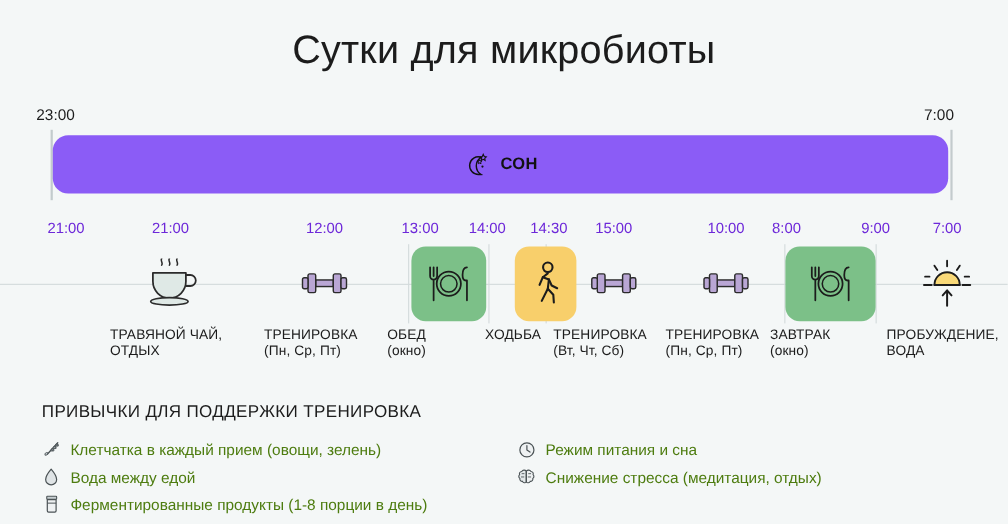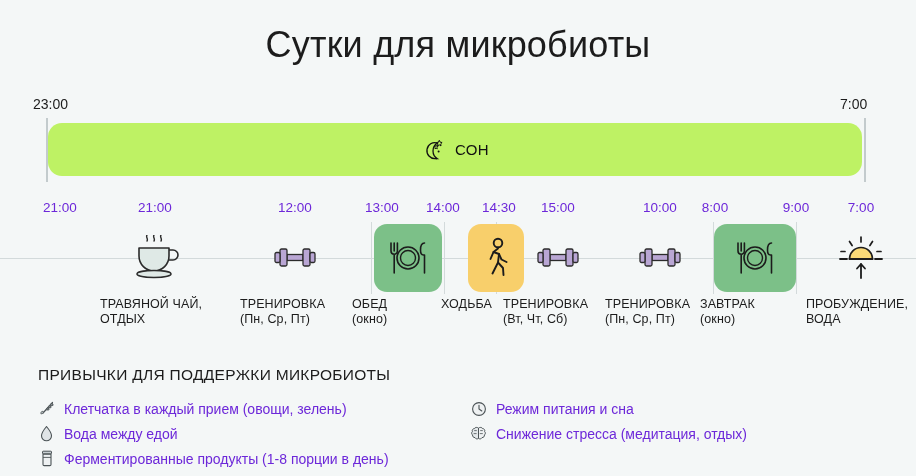--- a/index.html
+++ b/index.html
@@ -28,22 +28,23 @@
   .sleep-time {
     position: absolute; top: 0;
     font-size: 14px; color: #1c1c1c;
   }
   #sleep-time-start { left: 33px; }
   #sleep-time-end   { left: 840px; }
   #sleep-bar {
     position: absolute;
     left: 48px; top: 27px;
     width: 814px; height: 53px;
-    background: #bef264;
+    background: #8b5cf6;
     border-radius: 14px;
+    font-weight: bold;
   }
   .sleep-tick {
     position: absolute; top: 22px;
     width: 2px; height: 64px;
     background: #c3cbcd;
   }
   #sleep-tick-left  { left: 46px; }
   #sleep-tick-right { left: 864px; }
   #sleep-label-group {
     position: absolute; left: 0; top: 0;
@@ -101,21 +102,21 @@
     margin-bottom: 12px;
   }
   #habits-cols { display: flex; gap: 0; }
   #habits-col-left  { width: 432px; }
   #habits-col-right { width: 428px; }
   .habit-row {
     display: flex; align-items: center; gap: 9px;
     height: 25px;
   }
   .habit-icon { width: 17px; height: 19px; flex: 0 0 17px; display:flex; align-items:center; justify-content:center; }
-  .habit-text { font-size: 14px; color: #6d28d9; }
+  .habit-text { font-size: 14px; color: #4d7c0f; }
 
   svg { display: block; }
 </style>
 </head>
 <body>
 
 <div id="title">Сутки для микробиоты</div>
 
 <div id="sleep-section">
   <div class="sleep-time" id="sleep-time-start">23:00</div>
@@ -260,21 +261,21 @@
         <path d="M5 25h7M40 25h7M14.5 25h23" fill="none" stroke="#1c1c1c" stroke-width="1.8" stroke-linecap="round"></path>
         <path d="M26 44V30M26 30l-4 4.5M26 30l4 4.5" fill="none" stroke="#1c1c1c" stroke-width="1.8" stroke-linecap="round" stroke-linejoin="round"></path>
       </svg>
     </div>
     <div class="tl-caption">ПРОБУЖДЕНИЕ,
 ВОДА</div>
   </div>
 </div>
 
 <div id="habits">
-  <div id="habits-title">ПРИВЫЧКИ ДЛЯ ПОДДЕРЖКИ МИКРОБИОТЫ</div>
+  <div id="habits-title">ПРИВЫЧКИ ДЛЯ ПОДДЕРЖКИ ТРЕНИРОВКА</div>
   <div id="habits-cols">
 
     <div id="habits-col-left">
       <div class="habit-row">
         <span class="habit-icon">
           <svg width="16" height="17" viewBox="0 0 16 17">
             <path d="M13.5 2.5L4 13" stroke="#4b5356" stroke-width="1.2" fill="none" stroke-linecap="round"></path>
             <path d="M12 3.6c1.4-.4 2.3.4 2 1.9-1.4.4-2.3-.4-2-1.9zM10 5.8c1.4-.4 2.3.4 2 1.9-1.4.4-2.3-.4-2-1.9zM8 8c1.4-.4 2.3.4 2 1.9-1.4.4-2.3-.4-2-1.9zM11.6 5.6c-.4-1.4.4-2.3 1.9-2 .4 1.4-.4 2.3-1.9 2zM9.5 7.8c-.4-1.4.4-2.3 1.9-2 .4 1.4-.4 2.3-1.9 2zM7.4 10c-.4-1.4.4-2.3 1.9-2 .4 1.4-.4 2.3-1.9 2z" fill="#c7cfd2" stroke="#4b5356" stroke-width="0.8"></path>
             <path d="M4.2 11.4c-1.6-.3-2.6.7-2.3 2.4 1.7.3 2.7-.7 2.3-2.4z" fill="#c7cfd2" stroke="#4b5356" stroke-width="0.8"></path>
           </svg>

